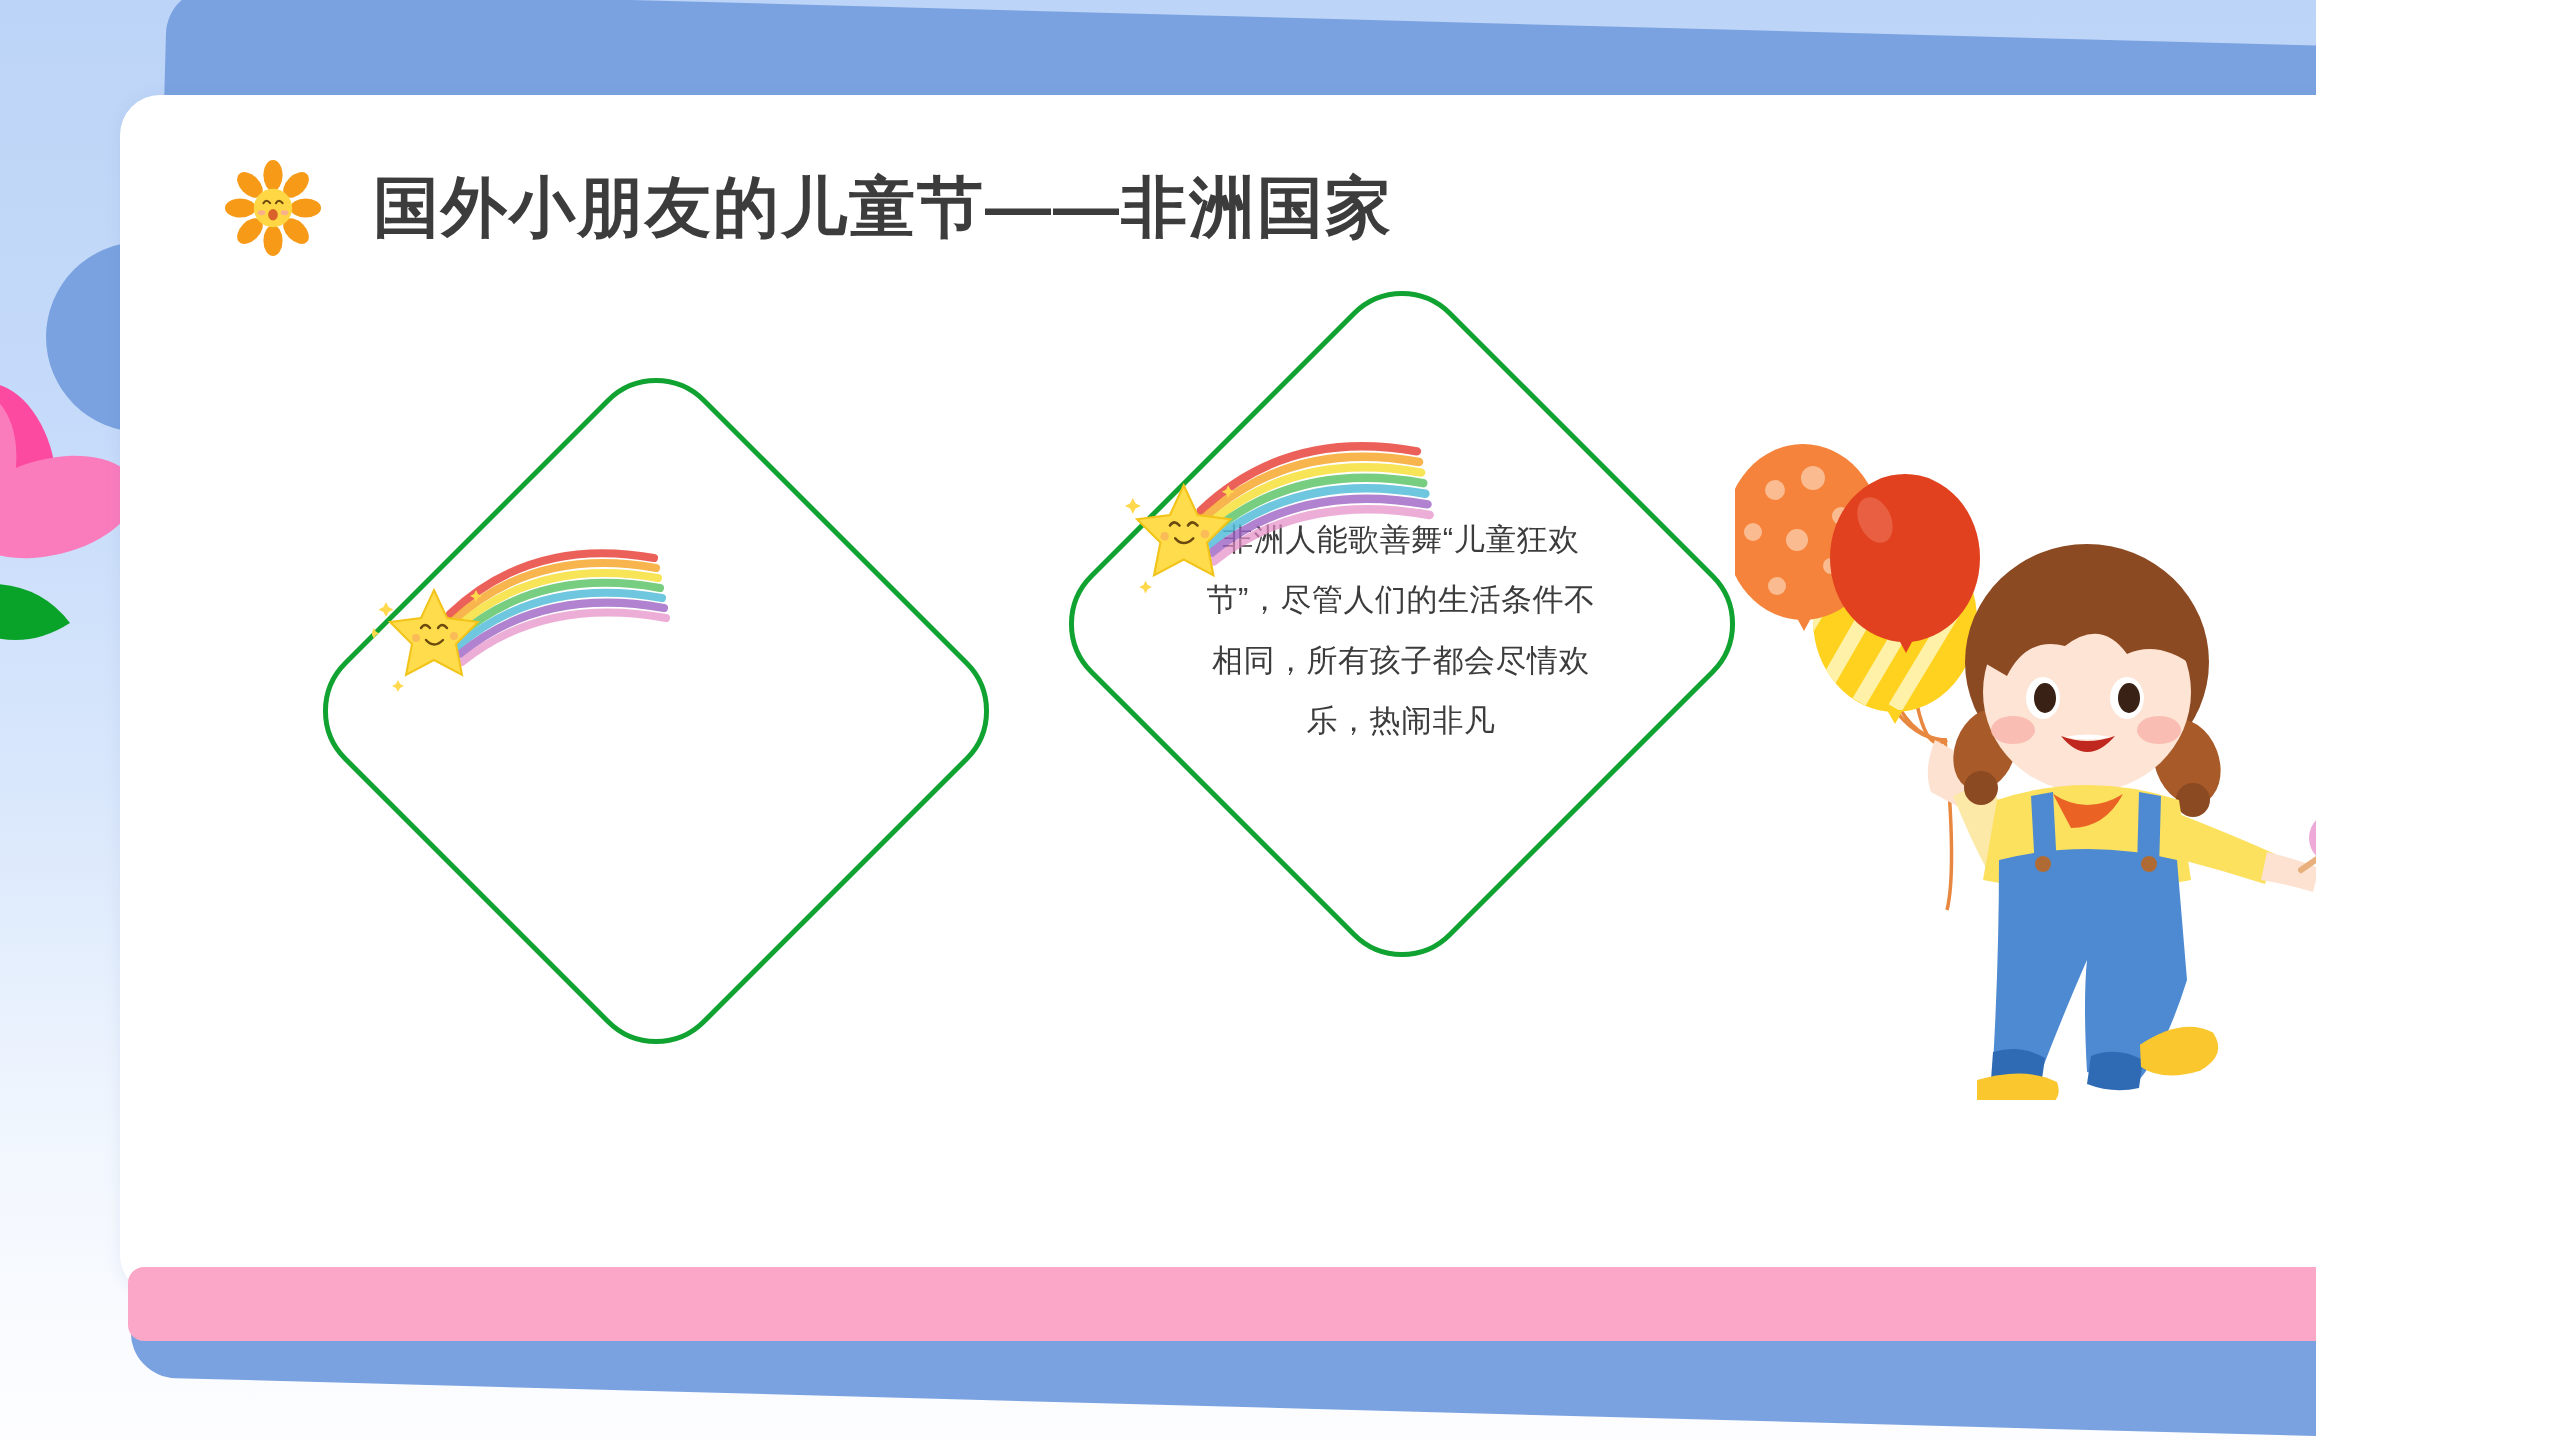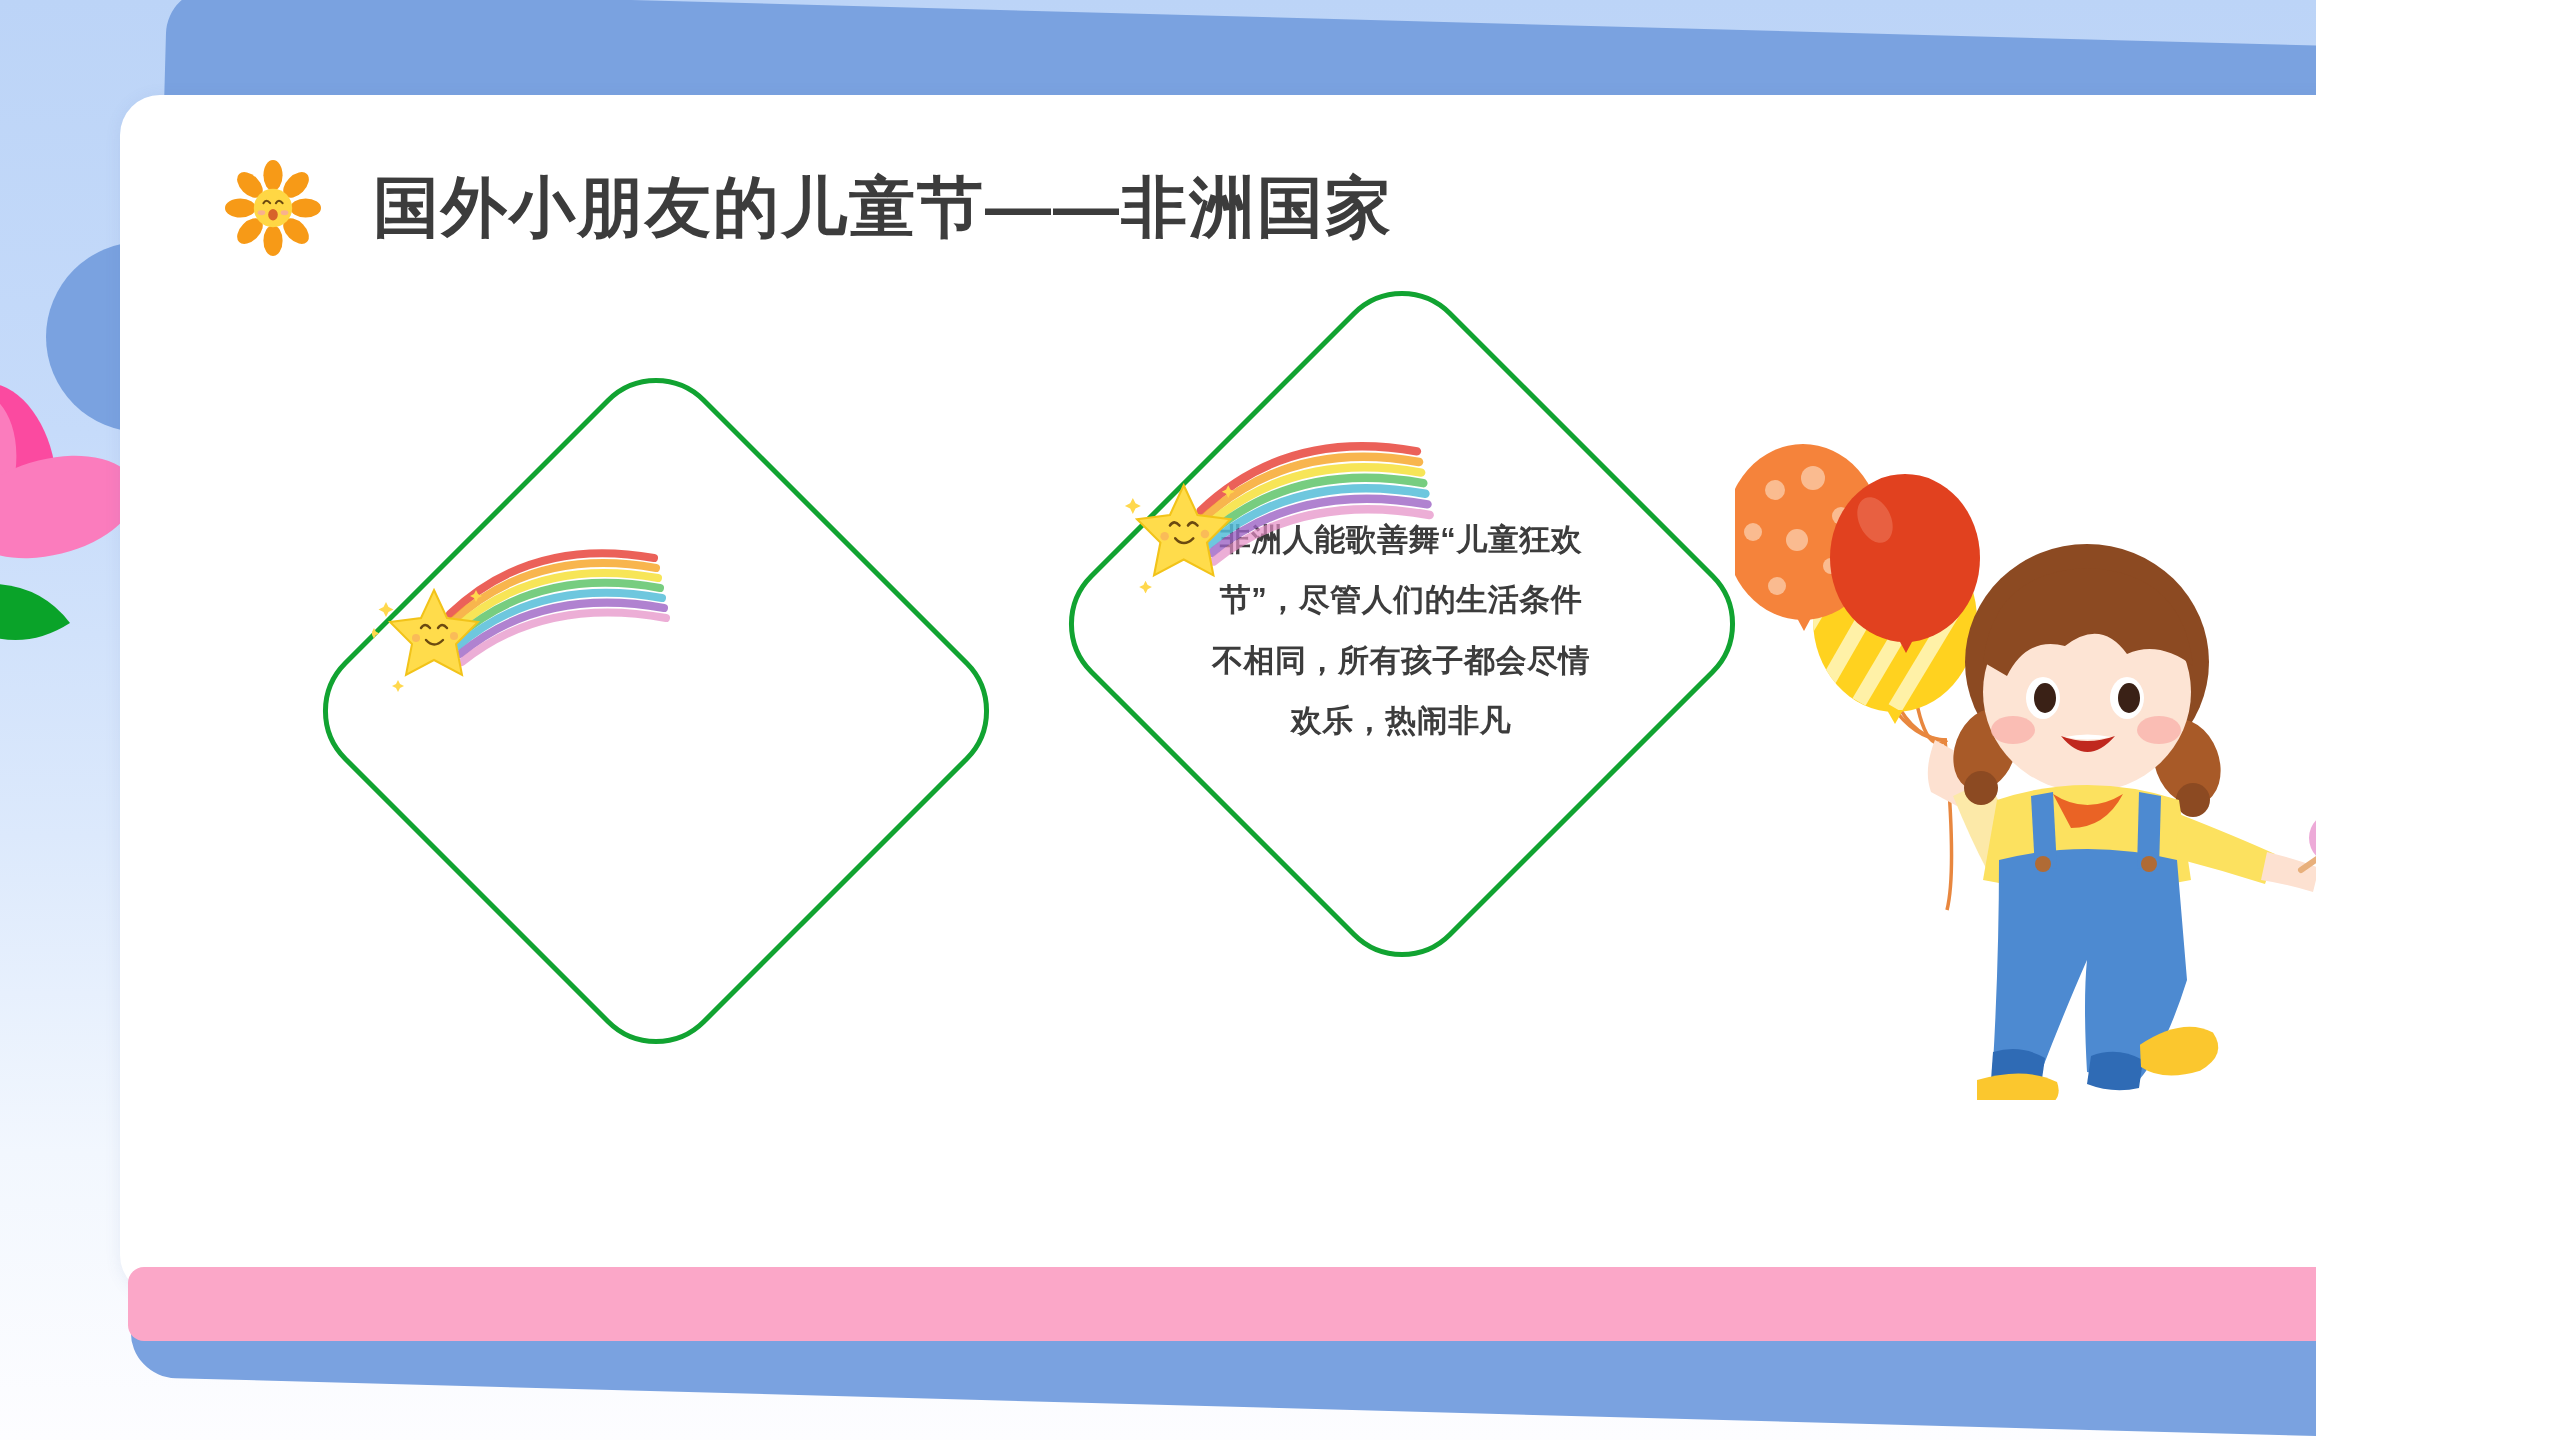--- a/index.html
+++ b/index.html
@@ -113,21 +113,20 @@
   .diamond-1 { left: 400px; top: 455px; width: 512px; height: 512px; }
   .diamond-2 { left: 1146px; top: 368px; width: 512px; height: 512px; }
 
   .dtext {
     position: absolute;
     text-align: center;
     color: #3c3c3c;
     font-size: 31px;
     line-height: 1.95;
     letter-spacing: 0.5px;
-    font-weight: bold;
   }
   .dtext-1 { left: 460px; top: 690px; width: 390px; }
   .dtext-2 { left: 1206px; top: 510px; width: 390px; }
 
   
   .star-rainbow { position: absolute; width: 300px; height: 190px; }
   .sr-1 { left: 372px; top: 502px; }
   .sr-2 { left: 1118px; top: 392px; transform: scale(1.06); transform-origin: left top; }
 
   

